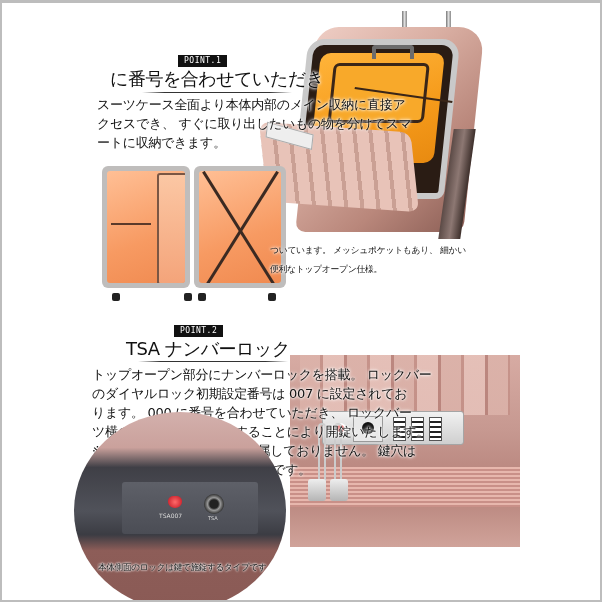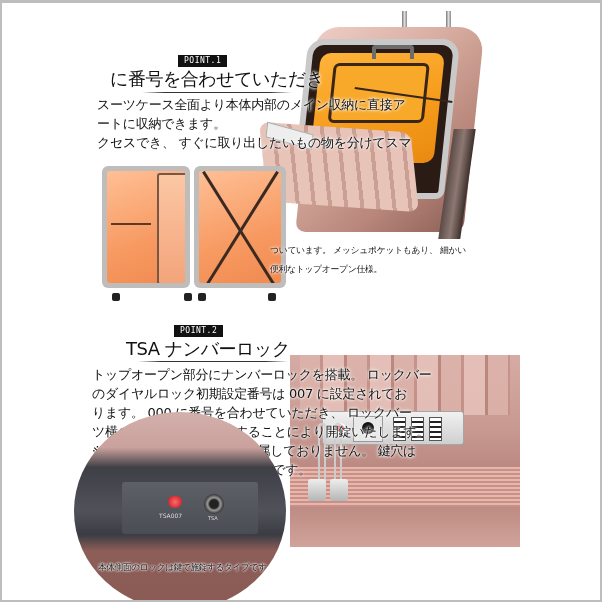--- a/index.html
+++ b/index.html
@@ -91,22 +91,22 @@
       <div class="flap-lock"></div>
     </div>
   </div>
 
   <div class="point-badge" style="left:176px; top:52px;">POINT.1</div>
   <div class="point-title text-halo" style="left:108px; top:64px;">に番号を合わせていただき</div>
   <div class="point-rule" style="left:140px; top:89px; width:150px;"></div>
 
   <div class="body-text text-halo" style="left:95px; top:92px;">
     <span class="ln">スーツケース全面より本体内部のメイン収納に直接ア</span>
+    <span class="ln">クセスでき、 すぐに取り出したいもの物を分けてスマ</span>
     <span class="ln">ートに収納できます。</span>
-    <span class="ln">クセスでき、 すぐに取り出したいもの物を分けてスマ</span>
   </div>
 
   <div class="open-case">
     <div class="half left">
       <div class="inner">
         <div class="pocket-line" style="top:52px;"></div>
         <div class="divider-panel"></div>
       </div>
     </div>
     <div class="half right">

